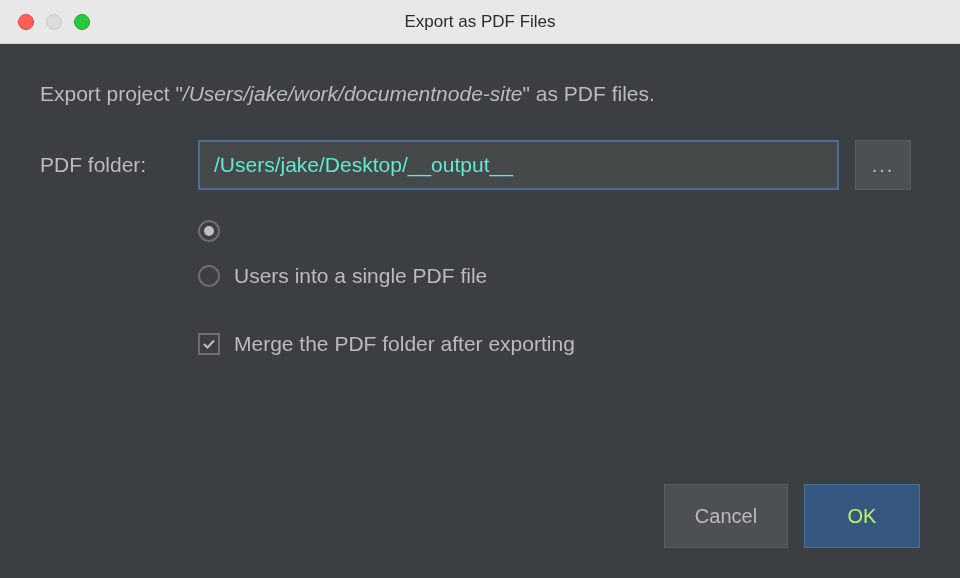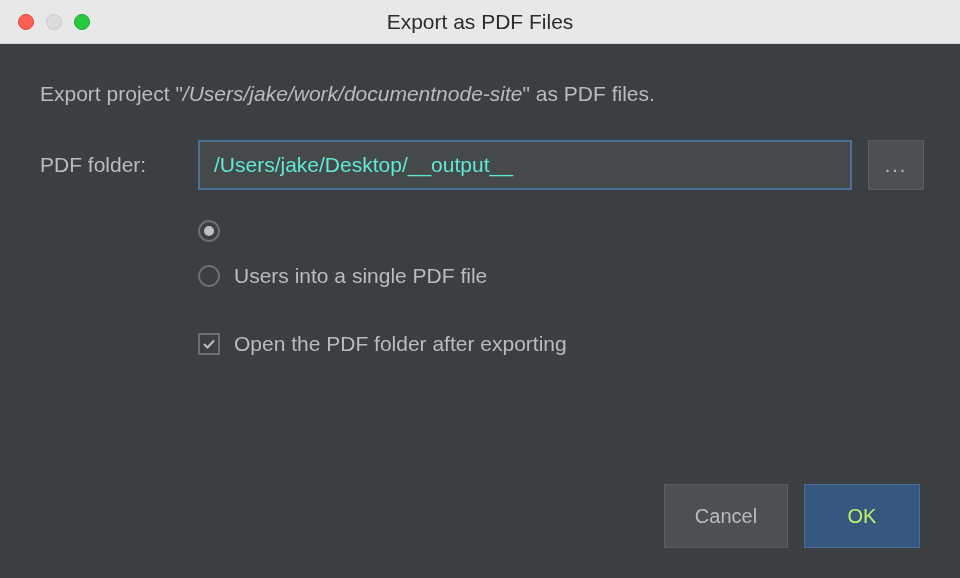--- a/index.html
+++ b/index.html
@@ -35,28 +35,28 @@
       width: 16px;
       height: 16px;
       border-radius: 50%;
     }
     .light.red { background: #ff5f56; border: 0.5px solid #e0443e; }
     .light.grey { background: #dcdcdc; border: 0.5px solid #c8c8c8; }
     .light.green { background: #27c93f; border: 0.5px solid #1aab29; }
     .title-text {
       flex: 1;
       text-align: center;
-      font-size: 21px;
+      font-size: 17px;
       color: #2c2c2c;
       font-weight: 400;
     }
     .content {
       flex: 1;
       background: #3c3f41;
-      padding: 38px 36px 30px 40px;
+      padding: 38px 49px 30px 40px;
       color: #bbbbbb;
       font-size: 21px;
       position: relative;
     }
     .description {
       margin-bottom: 34px;
       font-size: 21px;
       color: #bbbbbb;
     }
     .description .italic {
@@ -209,21 +209,21 @@
         <div class="radio"></div>
         <div class="radio-label">Users into a single PDF file</div>
       </div>
 
       <div class="checkbox-row">
         <div class="checkbox">
           <svg viewBox="0 0 14 14">
             <path d="M2 7 L5.5 10.5 L12 3.5" stroke="#bfbfbf" stroke-width="2" fill="none"></path>
           </svg>
         </div>
-        <div class="radio-label">Open the PDF folder after exporting</div>
+        <div class="radio-label">Merge the PDF folder after exporting</div>
       </div>
     </div>
 
     <div class="footer">
       <button class="btn btn-cancel">Cancel</button>
       <button class="btn btn-ok">OK</button>
     </div>
   </div>
 </div>
 

